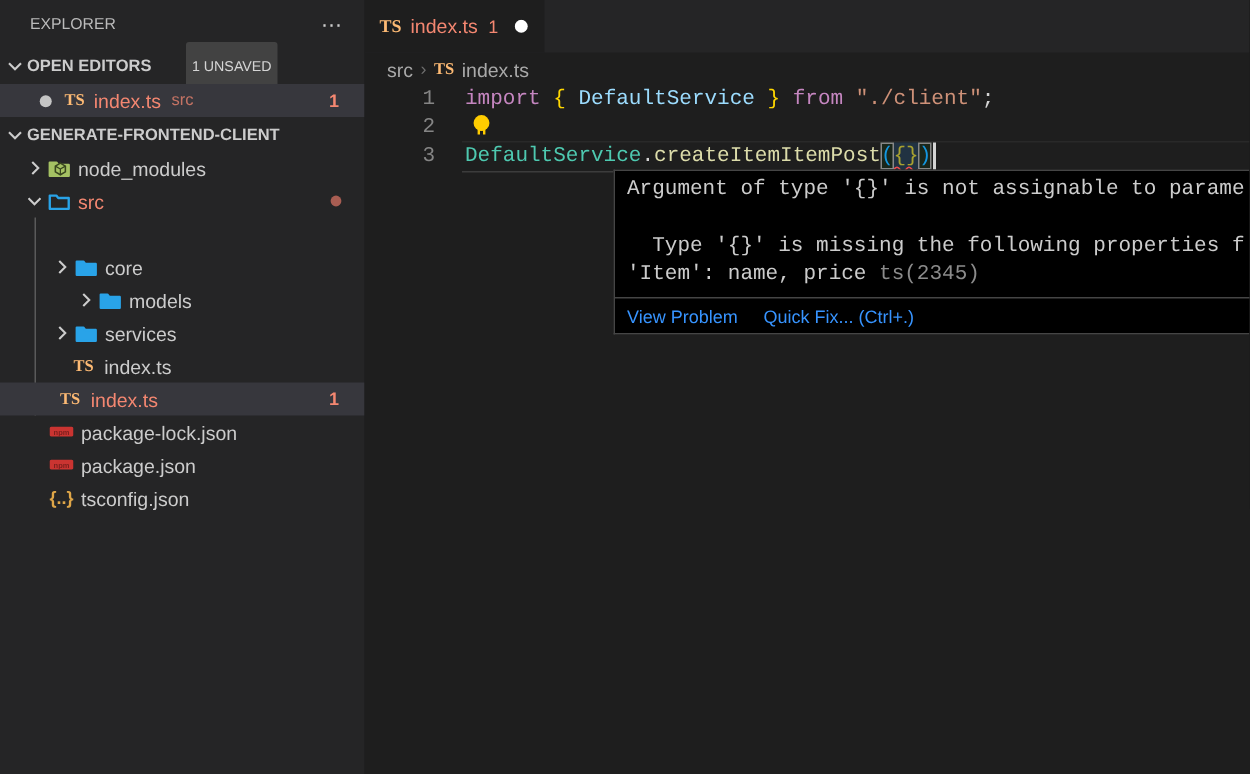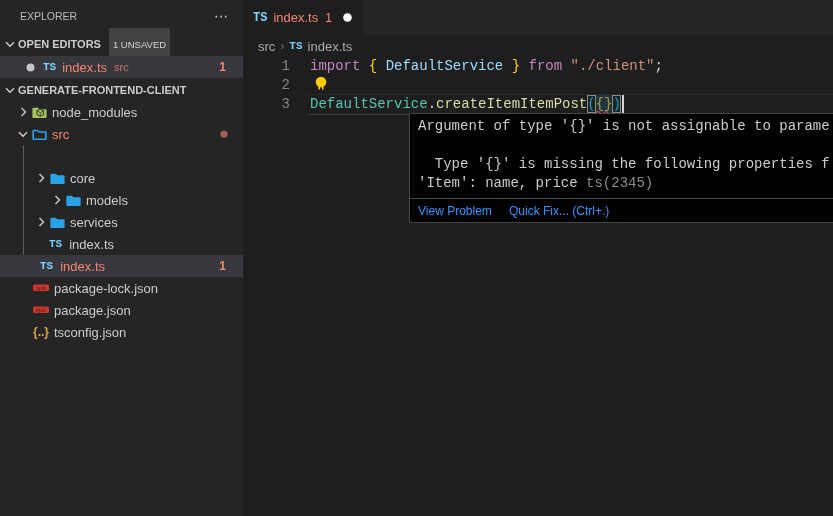--- a/index.html
+++ b/index.html
@@ -9,23 +9,23 @@
   
   #sidebar { position:absolute; left:0; top:0; width:243px; height:516px; background:#252526; color:#cccccc; }
   .sb-title { position:absolute; left:20px; top:10px; font-size:10.5px; color:#bbbbbb; }
   .sb-dots { position:absolute; right:14px; top:8px; font-size:14px; color:#cccccc; letter-spacing:1px; }
   .sechdr { position:absolute; left:0; width:243px; height:22px; display:flex; align-items:center; font-size:11px; font-weight:bold; color:#cccccc; }
   .row { position:absolute; left:0; width:243px; height:22px; display:flex; align-items:center; font-size:13px; color:#cccccc; }
   .sel { background:#37373d; }
   .err { color:#f48771; }
   .chev { width:16px; height:16px; flex:0 0 16px; display:flex; align-items:center; justify-content:center; }
   .icon { width:16px; height:16px; flex:0 0 16px; display:flex; align-items:center; justify-content:center; margin-right:5px; }
-  .ts-ic { font-size:11px; font-weight:bold; color:#7dd3fc; font-family:Liberation Mono, monospace; }
+  .ts-ic { font-size:11px; font-weight:bold; color:#fdba74; font-family:Liberation Serif, serif; }
   .badge1 { position:absolute; right:17px; font-size:12px; font-weight:bold; color:#f48771; }
-  .unsaved { margin-left:8px; background:#424242; color:#d4d4d4; font-size:9.5px; font-weight:normal; padding:11px 4px; border-radius:2px; }
+  .unsaved { margin-left:23px; background:#424242; color:#d4d4d4; font-size:9.5px; font-weight:normal; padding:11px 4px; border-radius:2px; }
   #guide { position:absolute; left:23px; top:145px; width:1px; height:132px; background:#5a5a5a; }
   
   #editor { position:absolute; left:243px; top:0; width:590px; height:516px; background:#1e1e1e; }
   #tabstrip { position:absolute; left:0; top:0; width:590px; height:35px; background:#252526; }
   #tab { position:absolute; left:0; top:0; width:120px; height:35px; background:#1e1e1e; display:flex; align-items:center; font-size:13px; }
   #crumbs { position:absolute; left:15px; top:35px; height:22px; display:flex; align-items:center; font-size:13px; color:#a9a9a9; }
   .code { position:absolute; font-family:"Liberation Mono",monospace; font-size:14px; line-height:19px; white-space:pre; }
   .lnum { position:absolute; width:47px; text-align:right; font-family:"Liberation Mono",monospace; font-size:14px; line-height:19px; color:#858585; }
   
   #hover { position:absolute; left:166px; top:113px; width:424px; height:110px; background:#000000; border:1px solid #454545; border-right:none; }

